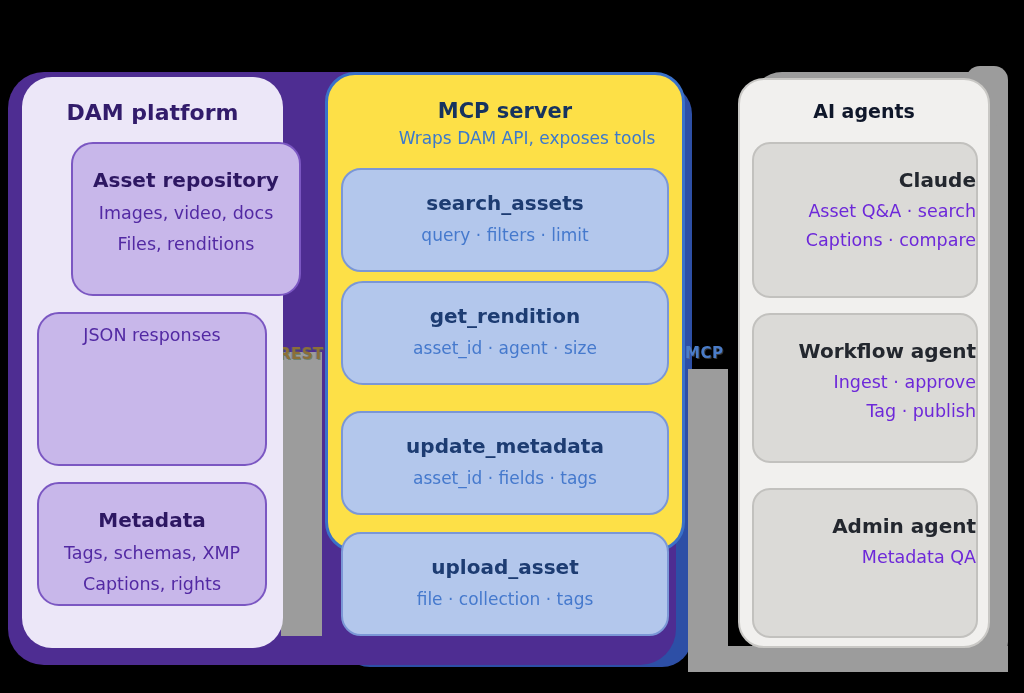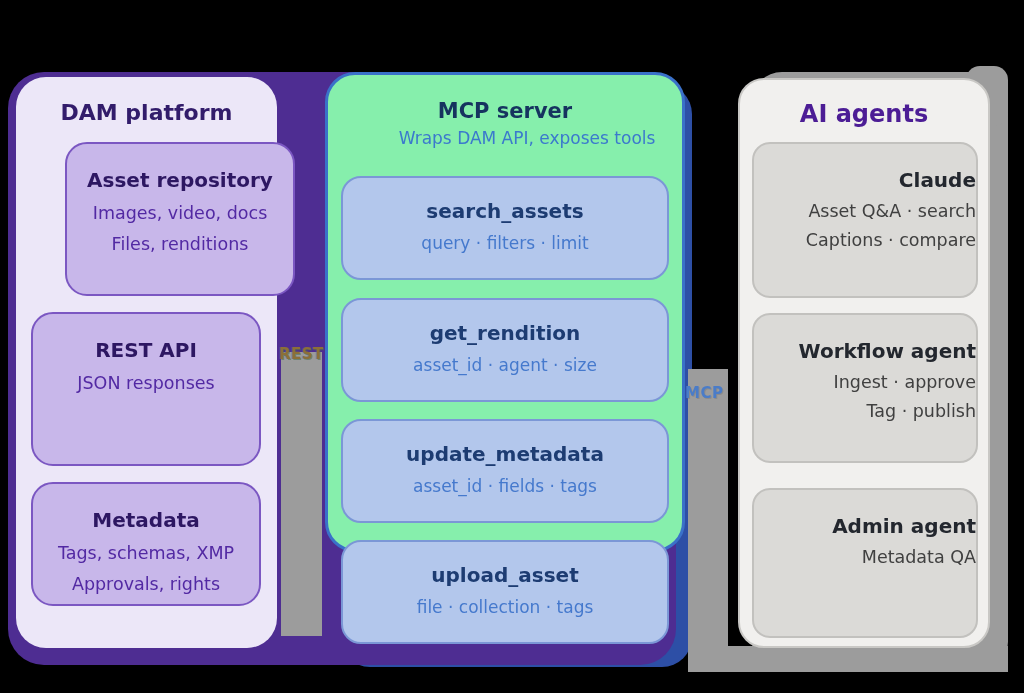--- a/index.html
+++ b/index.html
@@ -48,44 +48,43 @@
     z-index: 4; width: 34px; text-align: left;
     font-size: 15px; font-weight: bold; letter-spacing: 0.5px;
   }
   .conn-label.rest {
     left: 279px; top: 345px; color: #8c6f37;
     text-shadow: 1px 1px 0 rgba(70,110,80,0.55), -1px 0 0 rgba(80,100,170,0.45);
   }
   .conn-label.mcp {
     left: 685px; top: 344px; color: #4a7cc8;
     text-shadow: 1px 1px 0 rgba(120,120,120,0.45);
-    margin-top: 40px;
   }
 
   
   .card { z-index: 5; box-sizing: border-box; }
   .card-dam {
-    left: 16px; top: 77px; width: 261px; height: 571px;
+    left: 22px; top: 77px; width: 261px; height: 571px;
     background: #ece7f8; border-radius: 30px;
   }
   .card-mcp {
     left: 325px; top: 72px; width: 360px; height: 480px;
-    background: #86efac; border: 3px solid #3a71c9; border-radius: 30px; text-decoration: underline;
+    background: #fde047; border: 3px solid #3a71c9; border-radius: 30px; text-decoration: underline;
   }
   .card-ai {
     left: 738px; top: 78px; width: 252px; height: 570px;
     background: #f1f0ee; border: 2px solid #c9c8c5; border-radius: 26px;
   }
   .card-title {
     position: absolute; left: 0; width: 100%; text-align: center;
     font-weight: bold; font-size: 22px;
   }
   .card-dam .card-title { top: 23px; color: #321c6b; }
   .card-mcp .card-title { top: 24px; color: #16335f; font-size: 21px; }
-  .card-ai  .card-title { top: 20px; color: #4c1d95; font-size: 24px; }
+  .card-ai  .card-title { top: 20px; color: #0f172a; font-size: 19px; }
   .card-subtitle {
     position: absolute; left: 0; top: 53px; width: 100%; text-align: center;
     font-size: 17px; color: #3b79cd; margin-left: 22px;
   }
 
   
   .ibox { position: absolute; box-sizing: border-box; text-align: center; }
   .ibox-title { font-weight: bold; }
   .ibox-line { }
 
@@ -96,36 +95,36 @@
   }
   .dam-box .ibox-title { margin-top: 24px; font-size: 20px; color: #2d1762; }
   .dam-box .ibox-line  { margin-top: 11px; font-size: 17.5px; color: #5229a3; }
   .dam-box-1 { top: 65px; margin-left: 34px; }
   .dam-box-2 { top: 235px; }
   .dam-box-3 { top: 405px; height: 124px; }
 
   
   .mcp-box {
     left: 13px; width: 328px; height: 104px;
-    background: #b3c7ec; border: 2px solid #7b97d6; border-radius: 20px; margin-top: 8px;
+    background: #b3c7ec; border: 2px solid #7b97d6; border-radius: 20px;
   }
   .mcp-box .ibox-title { margin-top: 21px; font-size: 20px; color: #1d3c72; }
   .mcp-box .ibox-line  { margin-top: 10px; font-size: 17px; color: #4579cd; }
   .mcp-box-1 { top: 93px; }
-  .mcp-box-2 { top: 215px; }
+  .mcp-box-2 { top: 206px; border-radius: 22px; }
   .mcp-box-3 { top: 336px; }
   .mcp-box-4 { top: 457px; }
 
   
   .ai-box {
     left: 12px; width: 226px; height: 150px;
     background: #dbdad7; border: 2px solid #c2c1be; border-radius: 18px; text-align: right;
   }
   .ai-box .ibox-title { margin-top: 24px; font-size: 20px; color: #23272e; }
-  .ai-box .ibox-line  { margin-top: 9px;  font-size: 17.5px; color: #404040; }
+  .ai-box .ibox-line  { margin-top: 9px;  font-size: 17.5px; color: #6d28d9; }
   .ai-box-1 { top: 62px; height: 156px; }
   .ai-box-2 { top: 233px; }
   .ai-box-3 { top: 408px; }
 </style>
 </head>
 <body>
 
 <div id="canvas">
 
   <div class="abs shadow-blue"></div>
@@ -142,28 +141,27 @@
   <div class="abs card card-dam">
     <div class="card-title">DAM platform</div>
 
     <div class="ibox dam-box dam-box-1">
       <div class="ibox-title">Asset repository</div>
       <div class="ibox-line">Images, video, docs</div>
       <div class="ibox-line">Files, renditions</div>
     </div>
 
     <div class="ibox dam-box dam-box-2">
-      <div class="ibox-title">REST API</div>
       <div class="ibox-line">JSON responses</div>
     </div>
 
     <div class="ibox dam-box dam-box-3">
       <div class="ibox-title">Metadata</div>
       <div class="ibox-line">Tags, schemas, XMP</div>
-      <div class="ibox-line">Approvals, rights</div>
+      <div class="ibox-line">Captions, rights</div>
     </div>
   </div>
 
   <div class="abs card card-mcp">
     <div class="card-title">MCP server</div>
     <div class="card-subtitle">Wraps DAM API, exposes tools</div>
 
     <div class="ibox mcp-box mcp-box-1">
       <div class="ibox-title">search_assets</div>
       <div class="ibox-line">query · filters · limit</div>

